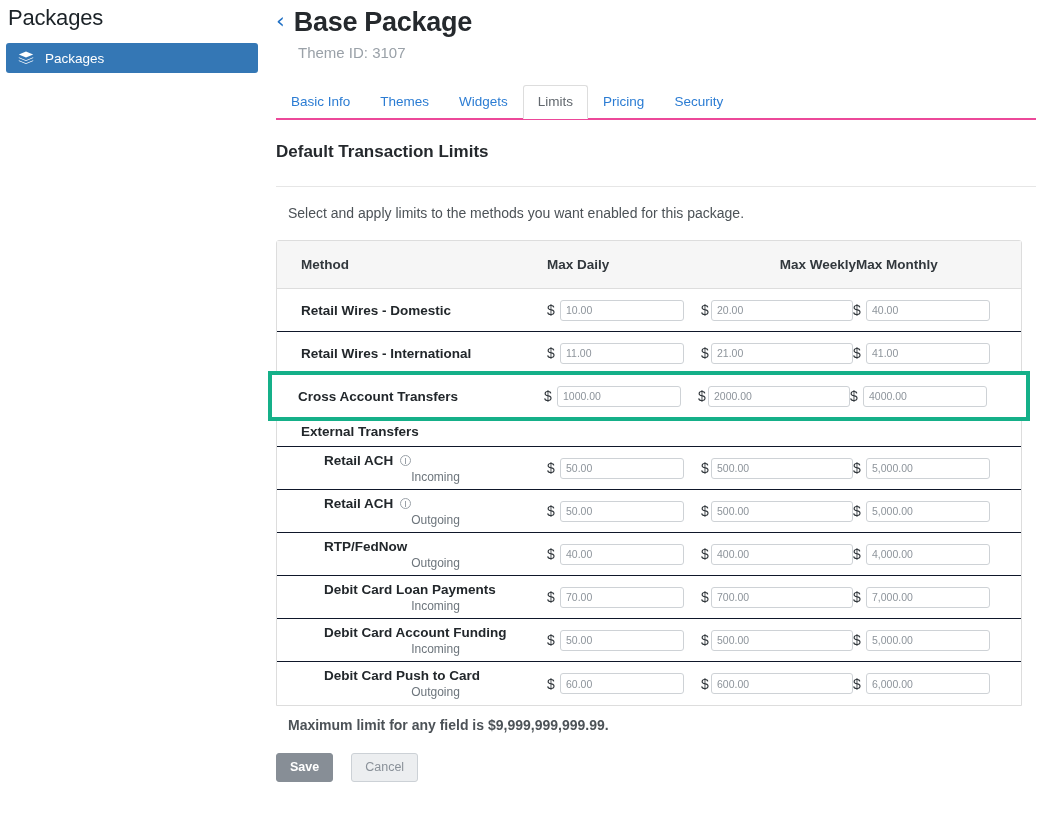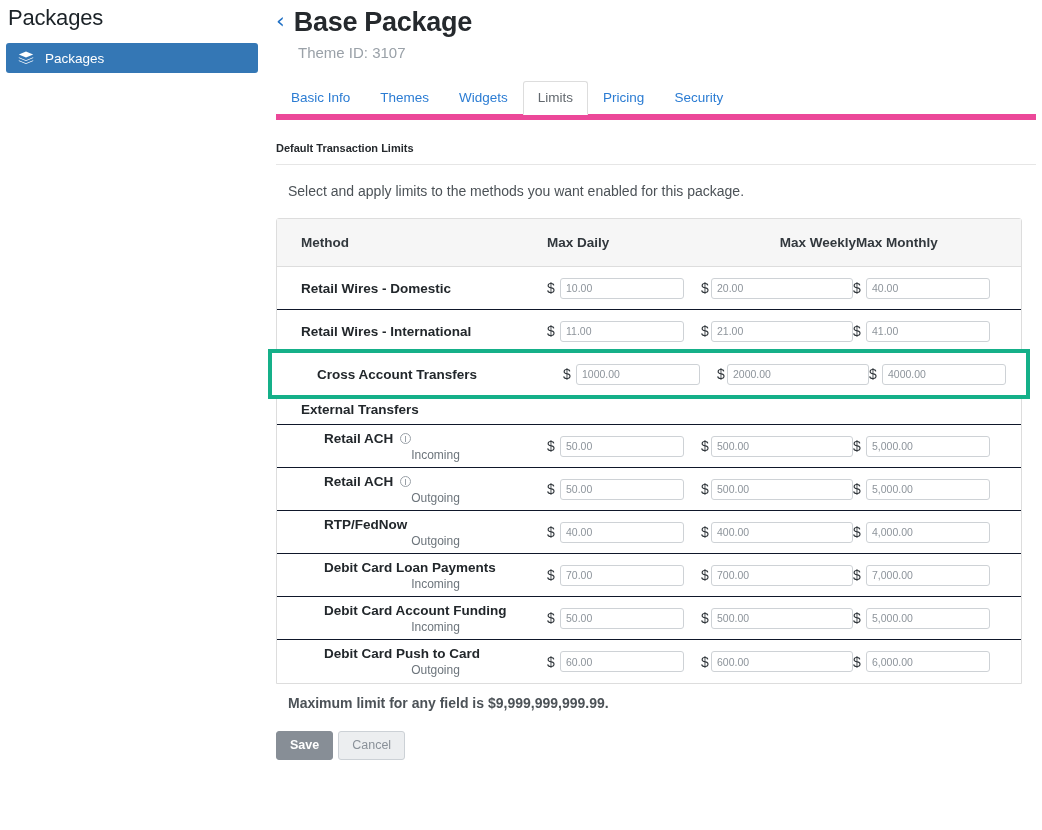--- a/index.html
+++ b/index.html
@@ -66,21 +66,21 @@
     color: #9aa1a8;
     font-size: 15px;
     margin: 5px 0 0 22px;
   }
 
   
   .tabs {
     margin: 26px 6px 4px 6px;
     display: flex;
     align-items: flex-end;
-    border-bottom: 6px solid #ec4899;
+    border-bottom: 2px solid #ec4899;
     height: 33px;
   }
   .tab {
     font-size: 13.5px;
     color: #2b7cd3;
     padding: 7px 14px 8px 14px;
     cursor: pointer;
     border: 1px solid transparent;
     border-bottom: none;
     line-height: 17px;
@@ -91,24 +91,24 @@
     background: #ffffff;
     border: 1px solid #dddddd;
     border-bottom: 1px solid #ffffff;
     border-radius: 3px 3px 0 0;
     margin-bottom: -1px;
   }
 
   
   .section-title {
     margin: 22px 6px 0 6px;
-    font-size: 11px;
+    font-size: 17px;
     font-weight: bold;
     color: #25292d;
-    padding-bottom: 10px;
+    padding-bottom: 24px;
     border-bottom: 1px solid #e6e6e6;
   }
   .section-desc {
     margin: 18px 0 0 18px;
     font-size: 14px;
     color: #4c5257;
   }
 
   
   .limits-table {
@@ -179,21 +179,21 @@
   .cell-monthly { width: 150px; }
 
   
   .lt-row.highlight {
     outline: 4px solid #15b089;
     outline-offset: 0;
     z-index: 3;
     border-bottom: none;
     margin-left: -5px;
     margin-right: -5px;
-    padding-left: 21px;
+    padding-left: 2px;
     padding-right: 5px;
     width: calc(100% + 10px);
     background: #ffffff;
     min-height: 42px;
   }
 
   .info-icon {
     display: inline-block;
     width: 11px; height: 11px;
     border: 1px solid #9aa1a8;
@@ -225,21 +225,21 @@
     padding: 6px 13px;
     cursor: pointer;
     line-height: 15px;
     border: 1px solid transparent;
   }
   .btn-save {
     background: #878e96;
     color: #ffffff;
     font-weight: bold;
     border-color: #878e96;
-    margin-right: 5px;
+    margin-right: 18px;
   }
   .btn-cancel {
     background: #eceef0;
     color: #8a9199;
     border: 1px solid #ccd1d6;
   }
 </style>
 </head>
 <body>
 

